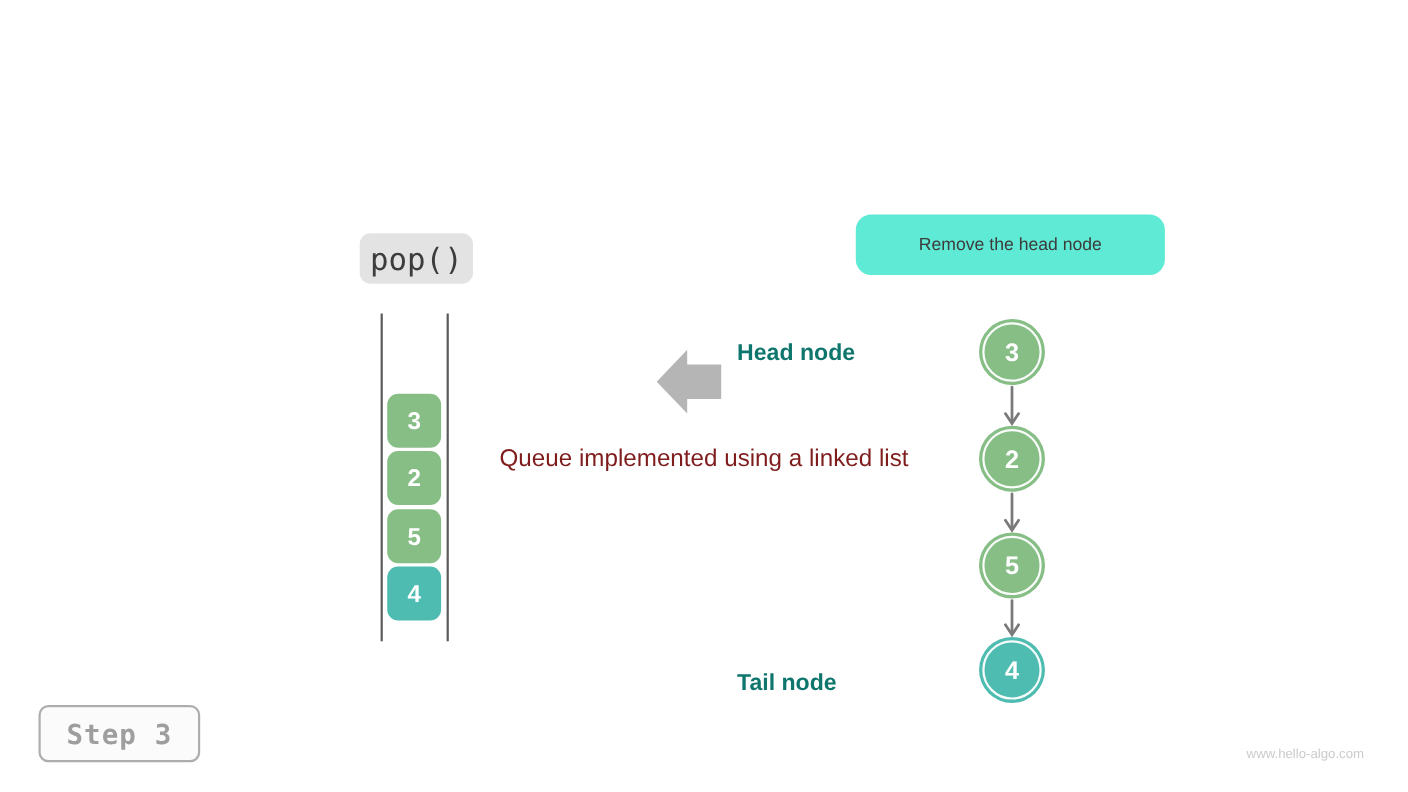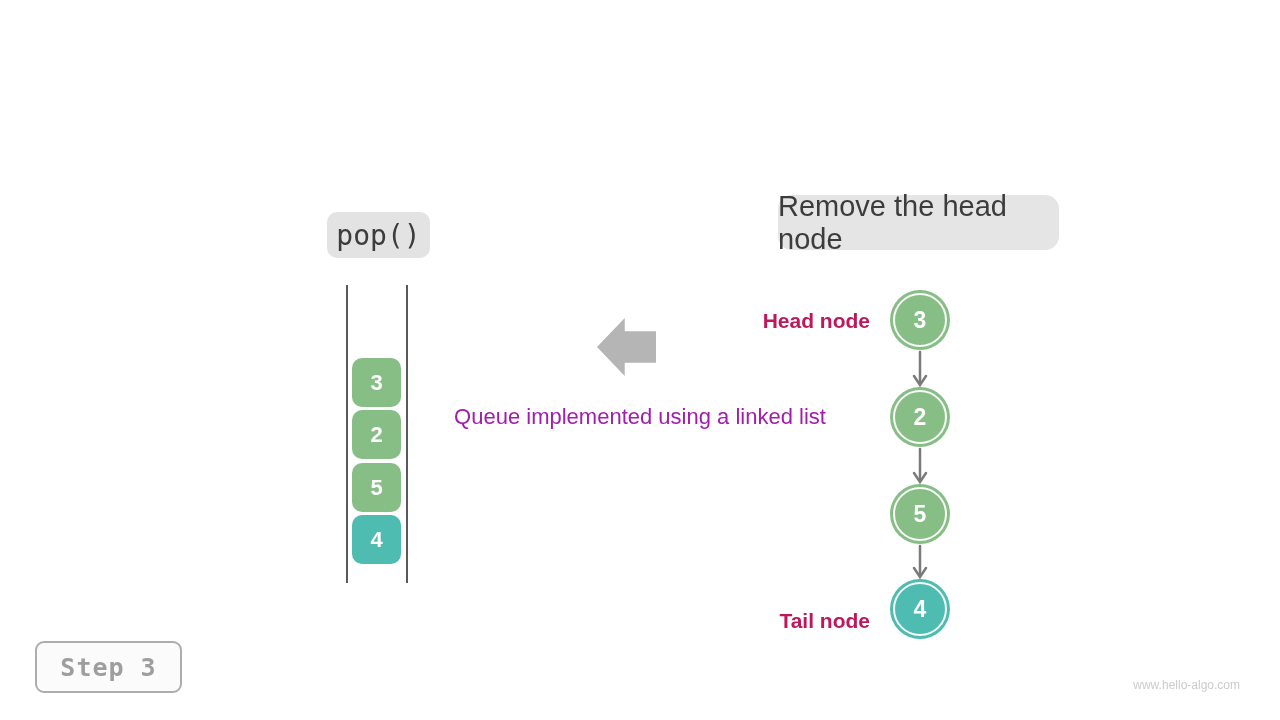--- a/index.html
+++ b/index.html
@@ -18,23 +18,23 @@
     background: #E3E3E3; border-radius: 10px;
     display: flex; align-items: center; justify-content: center;
     font-family: "DejaVu Sans Mono", monospace;
     font-size: 28px; color: #3C3C3C;
   }
 
   
   #remove-box {
     position: absolute; left: 778px; top: 195px;
     width: 281px; height: 55px;
-    background: #e5e5e5; border-radius: 14px;
+    background: #5eead4; border-radius: 14px;
     display: flex; align-items: center; justify-content: center;
-    font-size: 29px; color: #3C3C3C;
+    font-size: 16px; color: #3C3C3C;
   }
 
   
   #stack {
     position: absolute; left: 346px; top: 285px;
     width: 62px; height: 298px;
   }
   .stack-line {
     position: absolute; top: 0; width: 2px; height: 298px;
     background: #5A5A5A;
@@ -59,28 +59,27 @@
     position: absolute; left: 597px; top: 318px;
     width: 59px; height: 58px;
     background: #B5B5B5;
     clip-path: polygon(0 50%, 47% 0, 47% 23%, 100% 23%, 100% 77%, 47% 77%, 47% 100%);
   }
 
   
   #caption {
     position: absolute; left: 400px; top: 404px; width: 480px;
     text-align: center;
-    font-size: 22px; color: #a21caf;
+    font-size: 22px; color: #7f1d1d;
   }
 
   
   .side-label {
     position: absolute; left: 670px; width: 200px;
-    text-align: right;
-    font-size: 21px; font-weight: bold; color: #be185d;
+    font-size: 21px; font-weight: bold; color: #0f766e;
   }
   #head-label { top: 309px; }
   #tail-label { top: 597px; margin-top: 12px; }
 
   
   #node-column {
     position: absolute; left: 890px; top: 290px;
     width: 60px; height: 350px;
   }
   .node {

